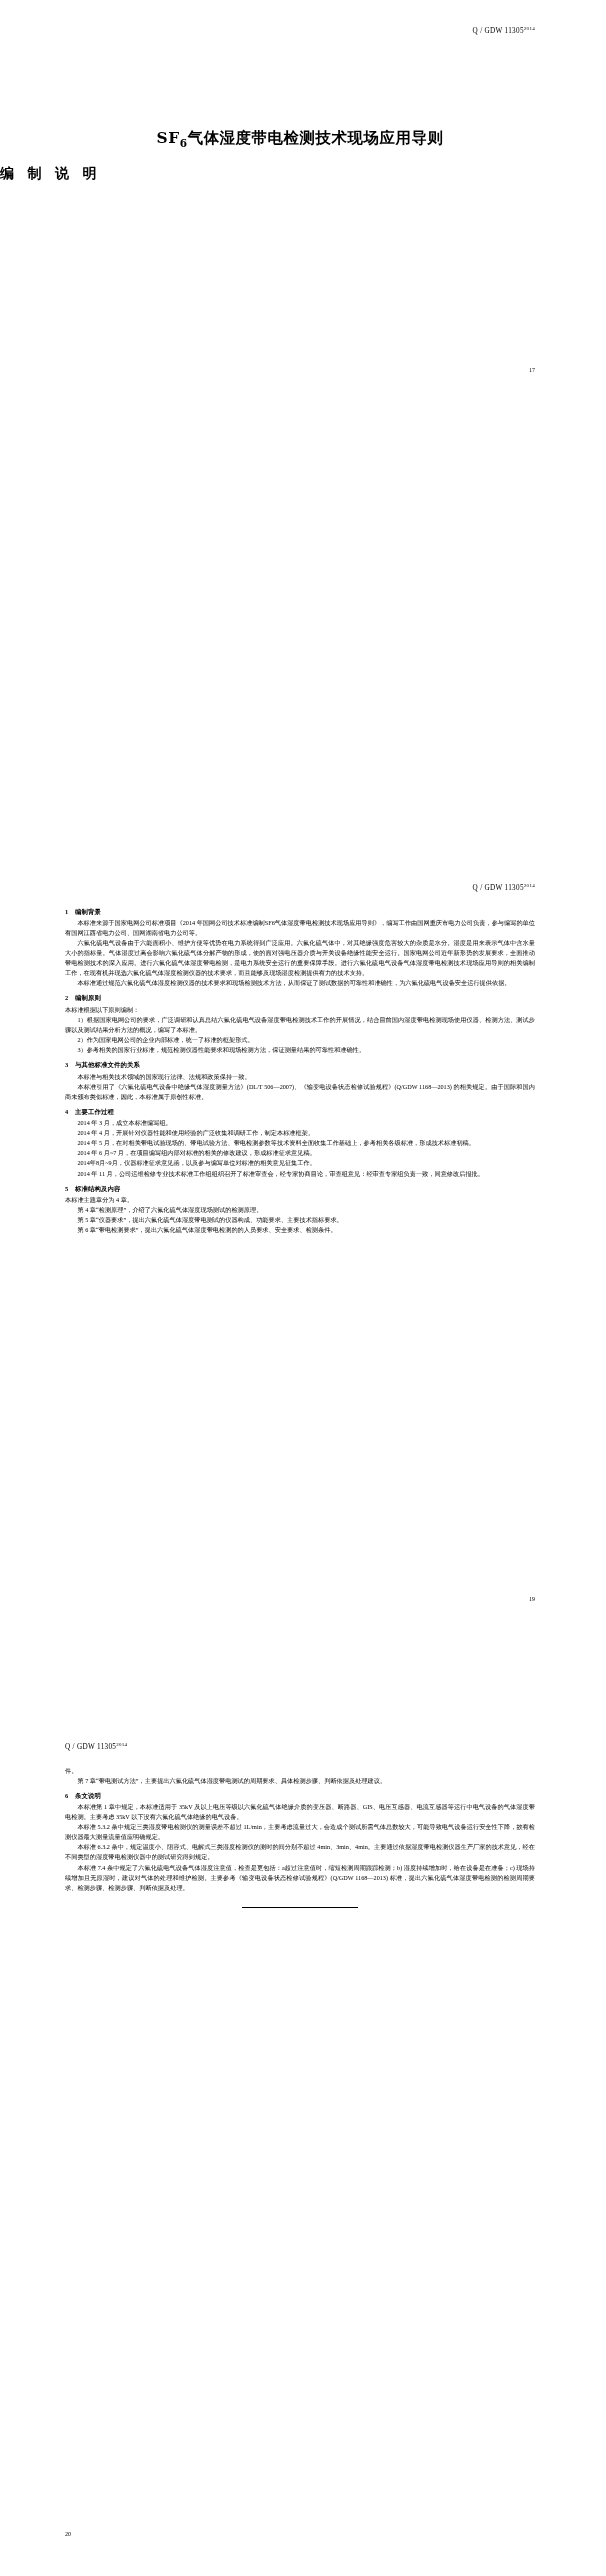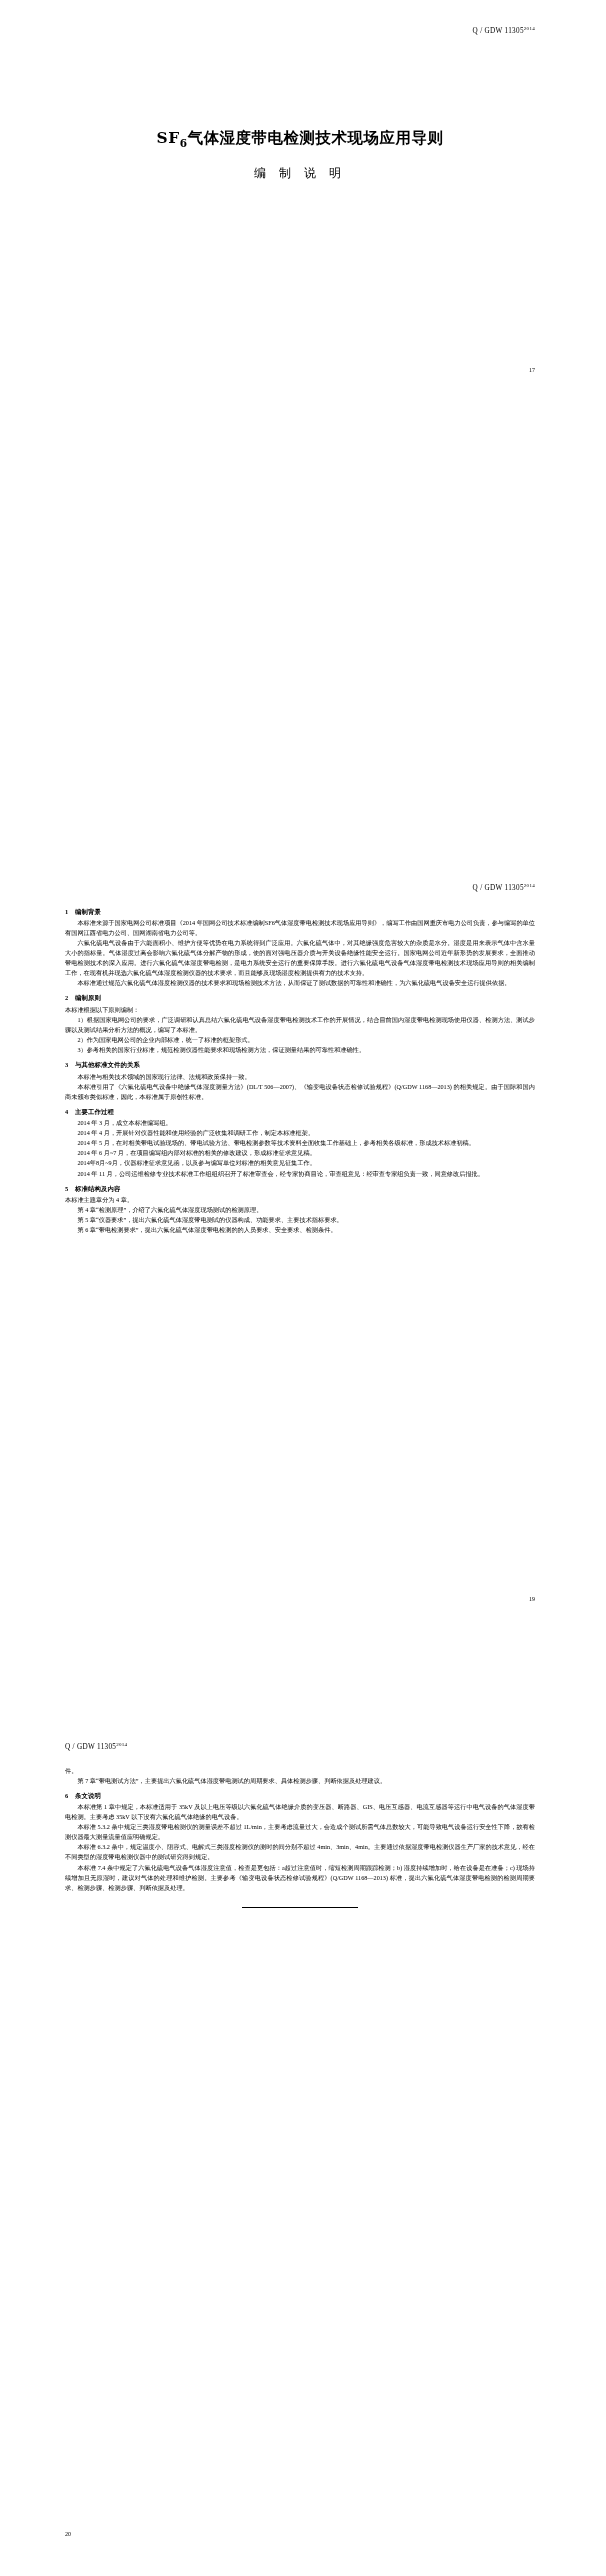--- a/index.html
+++ b/index.html
@@ -48,23 +48,23 @@
   }
   .cover-title .sub {
     font-size: 10.5px;
     vertical-align: sub;
   }
   .cover-subtitle {
     position: absolute;
     top: 165px;
     left: 0;
     width: 100%;
-    text-align: center;
-    font-size: 12px;
-    font-weight: normal;
+    text-align: left;
+    font-size: 14px;
+    font-weight: bold;
     letter-spacing: 5px;
   }
   .cover-pagenum {
     position: absolute;
     top: 367px;
     right: 65px;
     font-size: 6px;
   }
 
   

